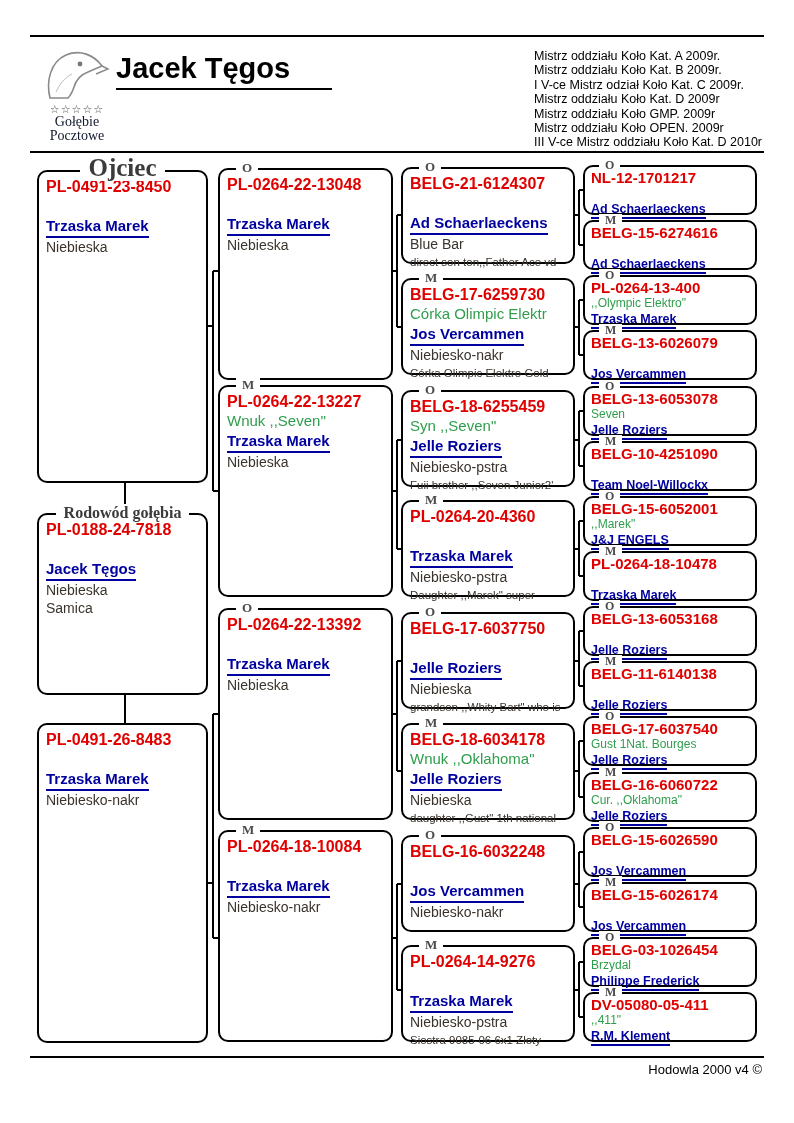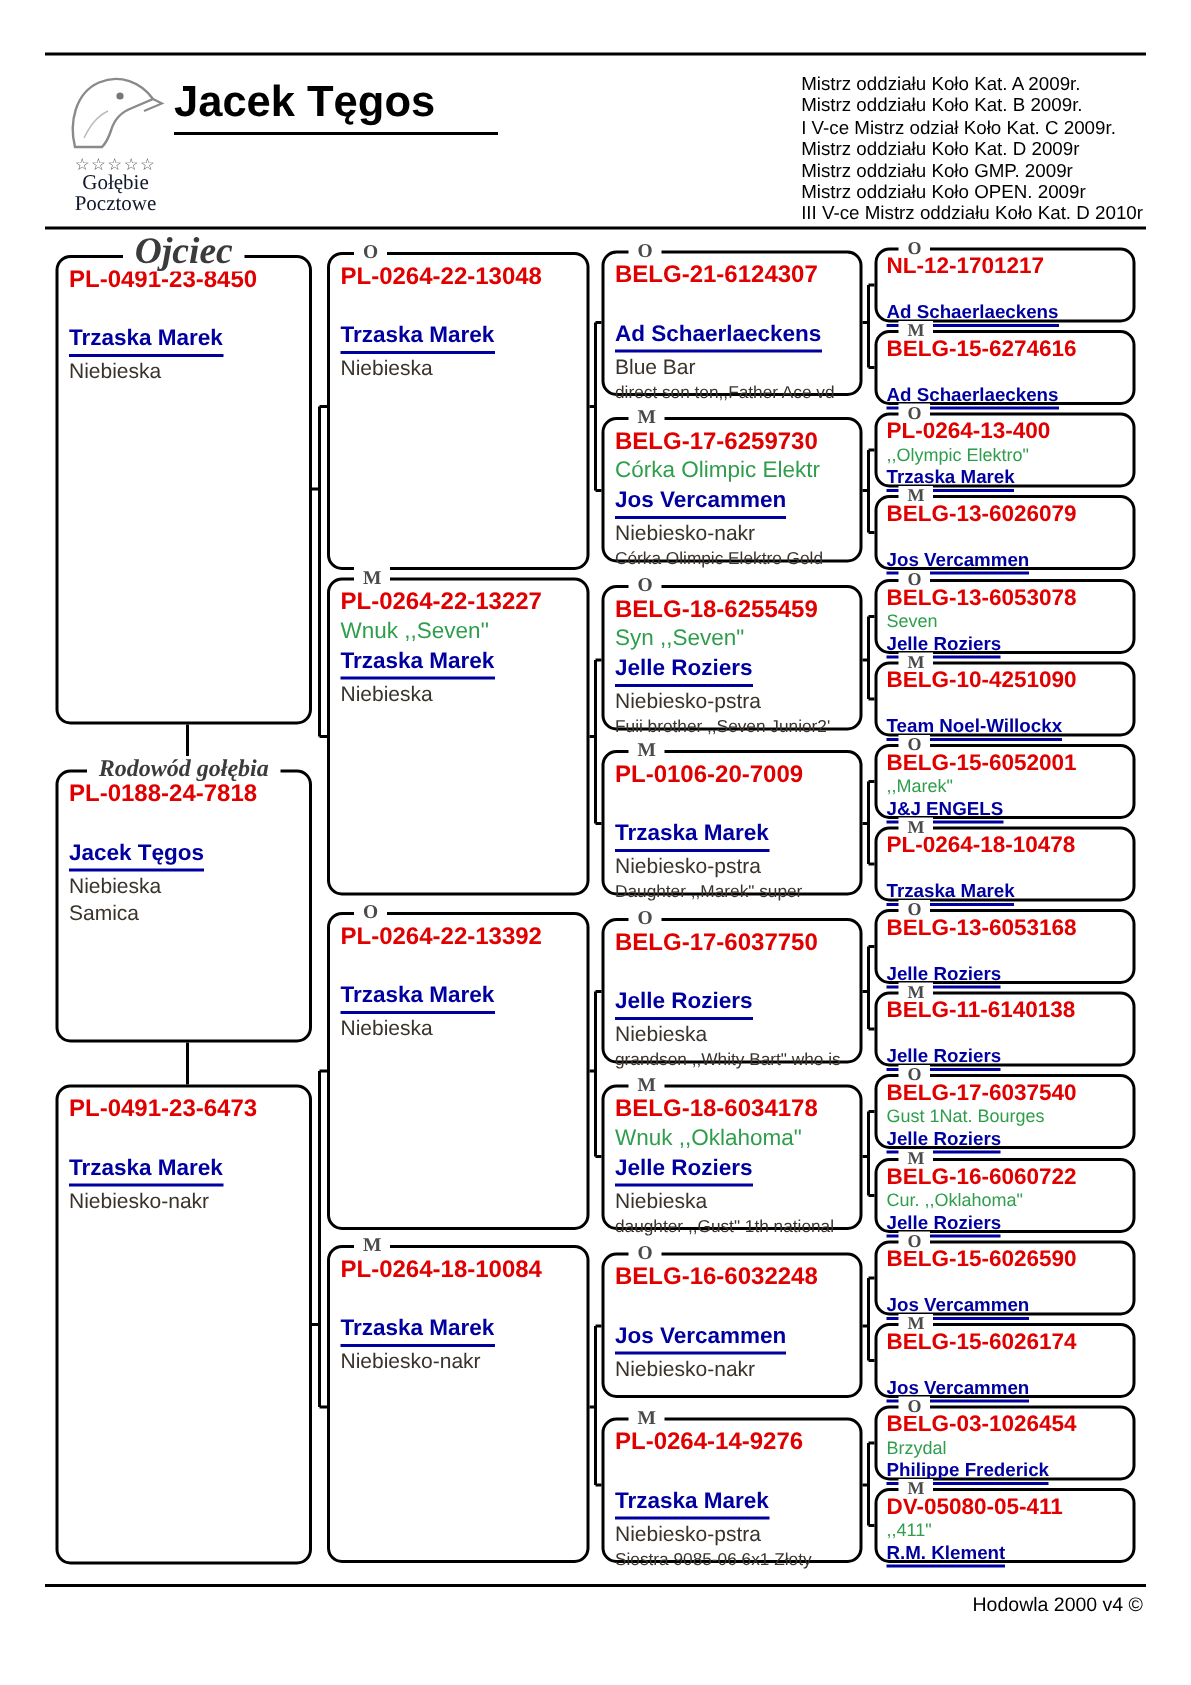--- a/index.html
+++ b/index.html
@@ -24,21 +24,21 @@
   .owner-line{line-height:21px;}
   .owner{display:inline-block;font-weight:bold;font-size:15px;color:#0000a0;
          border-bottom:2px solid #0000a0;white-space:nowrap;}
   .cline{font-size:14px;color:#3a332c;line-height:18px;white-space:pre-line;}
   .note{font-size:11.5px;color:#3a332c;line-height:14px;white-space:pre-line;margin-top:2px;}
   .sx{position:absolute;top:-9px;left:16px;background:#fff;padding:0 6px;
       font-family:"Liberation Serif","DejaVu Serif",serif;font-weight:bold;font-size:13px;
       color:#4a4a4a;line-height:13px;}
   .btitle{position:absolute;top:-17px;left:0;width:100%;text-align:center;}
   .btitle span{background:#fff;padding:0 8px;font-family:"Liberation Serif","DejaVu Serif",serif;
-      font-weight:bold;font-size:25px;color:#3b3b3b;line-height:26px;font-style:italic;}
+      font-weight:bold;font-size:25px;color:#3b3b3b;line-height:26px;}
   .btitle.smallt{top:-11px;}
   .btitle.smallt span{font-size:16px;line-height:17px;}
   .small{padding:2px 6px 0 6px;}
   .small .ring{font-size:15px;line-height:18px;}
   .small .gname{font-size:12px;line-height:13px;min-height:13px;}
   .small .owner-line{line-height:15px;}
   .small .owner{font-size:12.5px;}
   .small .sx{top:-8px;left:14px;font-size:12px;}
   #connectors{position:absolute;left:0;top:0;z-index:0;}
   #footer-text{position:absolute;right:32px;top:1062px;font-size:13px;z-index:2;}
@@ -103,21 +103,21 @@
   <div class="pbox" style="left:37px;top:513px;width:171px;height:182px;">
     <div class="btitle smallt"><span>Rodowód gołębia</span></div>
     <div class="ring">PL-0188-24-7818</div>
     <div class="gname"></div>
     <div class="owner-line"><span class="owner">Jacek Tęgos</span></div>
     <div class="cline">Niebieska
 Samica</div>
   </div>
 
   <div class="pbox" style="left:37px;top:723px;width:171px;height:320px;">
-    <div class="ring">PL-0491-23-6473</div>
+    <div class="ring">PL-0491-26-8483</div>
     <div class="gname"></div>
     <div class="owner-line"><span class="owner">Trzaska Marek</span></div>
     <div class="cline">Niebiesko-nakr</div>
   </div>
 
   <div class="pbox" style="left:218px;top:168px;width:175px;height:212px;">
     <span class="sx">O</span>
     <div class="ring">PL-0264-22-13048</div>
     <div class="gname"></div>
     <div class="owner-line"><span class="owner">Trzaska Marek</span></div>
@@ -167,21 +167,21 @@
   <div class="pbox" style="left:401px;top:390px;width:174px;height:97px;">
     <span class="sx">O</span>
     <div class="ring">BELG-18-6255459</div>
     <div class="gname">Syn ,,Seven"</div>
     <div class="owner-line"><span class="owner">Jelle Roziers</span></div>
     <div class="cline">Niebiesko-pstra</div>
     <div class="note">Fuii brother ,,Seven Junior2'</div>
   </div>
   <div class="pbox" style="left:401px;top:500px;width:174px;height:97px;">
     <span class="sx">M</span>
-    <div class="ring">PL-0106-20-7009</div>
+    <div class="ring">PL-0264-20-4360</div>
     <div class="gname"></div>
     <div class="owner-line"><span class="owner">Trzaska Marek</span></div>
     <div class="cline">Niebiesko-pstra</div>
     <div class="note">Daughter ,,Marek" super</div>
   </div>
   <div class="pbox" style="left:401px;top:612px;width:174px;height:97px;">
     <span class="sx">O</span>
     <div class="ring">BELG-17-6037750</div>
     <div class="gname"></div>
     <div class="owner-line"><span class="owner">Jelle Roziers</span></div>

